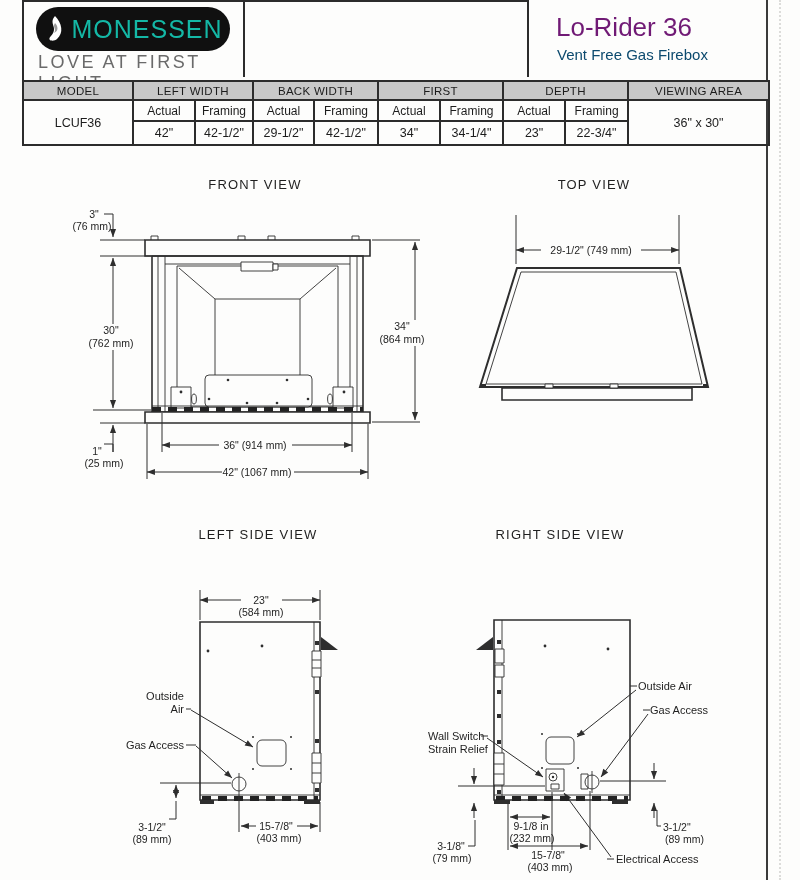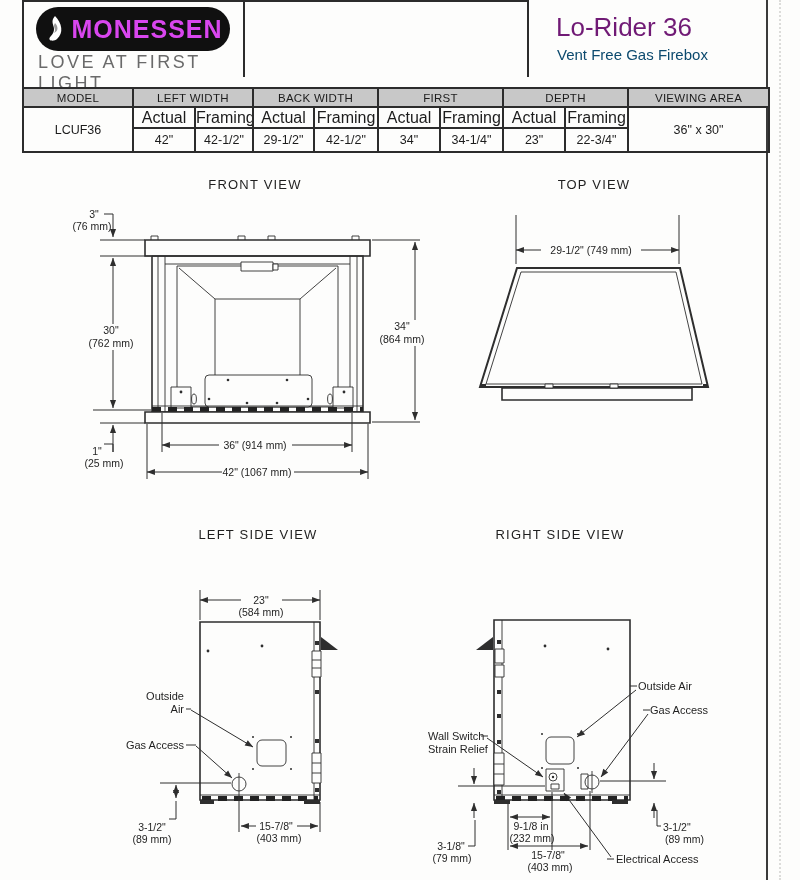--- a/index.html
+++ b/index.html
@@ -8,31 +8,31 @@
   .abs{position:absolute;}
   
   #hdr-top-border{left:22px;top:0;width:506px;height:0;border-top:2px solid #2c2c2c;}
   #hdr-left-border{left:22px;top:0;width:0;height:137px;border-left:2px solid #2c2c2c;}
   #hdr-sep1{left:243px;top:0;width:0;height:77px;border-left:2px solid #2c2c2c;}
   #hdr-sep2{left:527px;top:0;width:0;height:77px;border-left:2px solid #2c2c2c;}
   #page-right-border{left:766px;top:0;width:0;height:880px;border-left:2px solid #3a3a3a;}
   #page-perforation{left:779px;top:0;width:0;height:880px;border-left:2px dotted #dcdcda;}
   #logo-pill{left:36px;top:7px;width:194px;height:44px;background:#101010;border-radius:22px;
              display:flex;align-items:center;justify-content:center;gap:6px;}
-  #logo-text{color:#d946ef;font-size:25px;letter-spacing:1px;font-weight:700;}
+  #logo-text{color:#14b8a6;font-size:25px;letter-spacing:1px;font-weight:400;}
   #tagline{left:38px;top:52px;width:200px;font-size:18px;letter-spacing:2.5px;color:#6a6a6a;}
   #disclaimer{left:250px;top:3px;width:272px;font-size:12.5px;line-height:1.28;text-align:center;color:#1b1b1b;}
   #product-title{left:556px;top:12px;font-size:26px;color:#701a75;}
   #product-subtitle{left:557px;top:46px;font-size:15px;color:#0c4a6e;}
   
-  #spec-table{left:22px;top:87px;border-collapse:collapse;table-layout:fixed;width:746px;}
+  #spec-table{left:22px;top:80px;border-collapse:collapse;table-layout:fixed;width:746px;}
   #spec-table td,#spec-table th{border:2px solid #2c2c2c;text-align:center;padding:0;
       font-weight:normal;overflow:hidden;white-space:nowrap;}
   #spec-table .hd{background:#c8c8c8;height:17px;font-size:11.5px;letter-spacing:0.3px;}
-  #spec-table .sub{height:19px;font-size:16px;}
+  #spec-table .sub{height:19px;font-size:12px;border-radius:7px;}
   #spec-table .val{height:22px;font-size:12.5px;}
   
   svg{position:absolute;left:0;top:150px;}
   svg *{vector-effect:non-scaling-stroke;}
   .ln{stroke:#2e2e2e;stroke-width:1.6;fill:none;}
   .heavy{stroke:#2e2e2e;stroke-width:2;fill:none;}
   .thin{stroke:#2e2e2e;stroke-width:0.9;fill:none;}
   .dim{stroke:#2e2e2e;stroke-width:1;fill:none;}
   .fillDark{fill:#2e2e2e;stroke:none;}
   .wfill{fill:#fdfdfc;}

